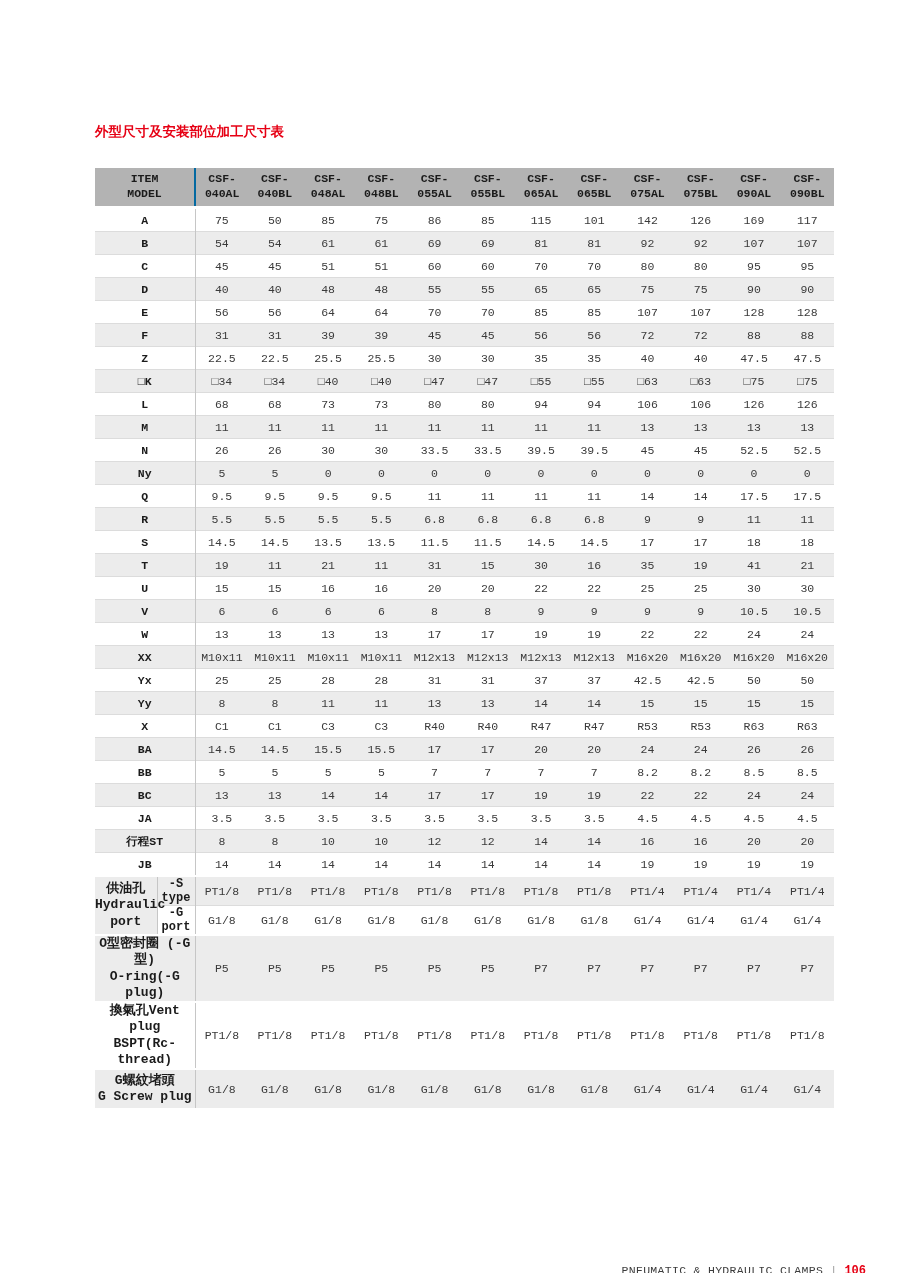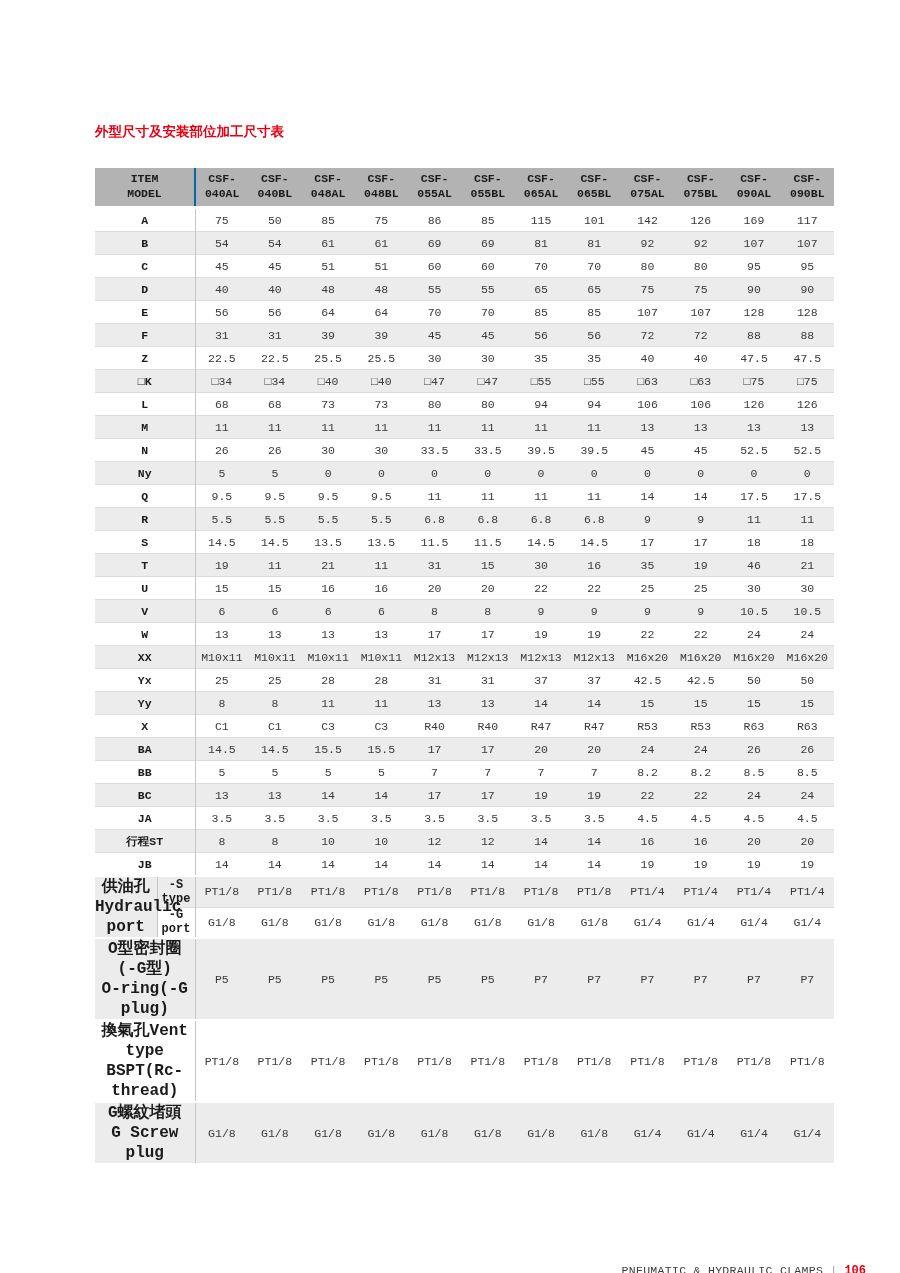--- a/index.html
+++ b/index.html
@@ -23,21 +23,21 @@
     color:#1b1b1b; line-height:1.3; border-bottom:3px solid #ffffff;
   }
   th.item-th { border-right:2px solid #0369a1; }
   tbody td {
     height:22px; font-size:11.5px; color:#3a3a3a;
     border-top:1px solid #dcdcdc; background:#ffffff;
   }
   tbody tr:first-child td { border-top:none; }
   tr.alt td { background:#ececec; }
   td.rlabel { font-weight:bold; color:#1b1b1b; border-right:1px solid #c6c6c6; }
-  td.plabel { font-weight:bold; color:#1b1b1b; border-right:1px solid #c6c6c6; font-size:16px; line-height:1.25; }
+  td.plabel { font-weight:bold; color:#1b1b1b; border-right:1px solid #c6c6c6; font-size:13px; line-height:1.25; }
   td.plabel.span2 { background:#ececec; }
   td.sublabel { font-weight:bold; color:#1b1b1b; border-right:1px solid #c6c6c6; font-size:12px; }
   tr.tall td { height:38px; }
   tr.sect td { border-top:2px solid #ffffff; }
 
   .footer {
     position:absolute; top:1264px; left:95px; width:771px; text-align:right;
     font-size:11.5px; color:#3c3c3c; letter-spacing:0.3px;
   }
   .footer .sep { color:#9a9a9a; margin:0 7px; }
@@ -356,21 +356,21 @@
           <td>19</td>
           <td>11</td>
           <td>21</td>
           <td>11</td>
           <td>31</td>
           <td>15</td>
           <td>30</td>
           <td>16</td>
           <td>35</td>
           <td>19</td>
-          <td>46</td>
+          <td>41</td>
           <td>21</td>
         </tr>
         <tr>
           <td class="rlabel" colspan="2">U</td>
           <td>15</td>
           <td>15</td>
           <td>16</td>
           <td>16</td>
           <td>20</td>
           <td>20</td>
@@ -608,21 +608,21 @@
           <td>P5</td>
           <td>P7</td>
           <td>P7</td>
           <td>P7</td>
           <td>P7</td>
           <td>P7</td>
           <td>P7</td>
         </tr>
         <tr class=" sect tall">
           <td class="plabel" colspan="2">
-            <div>換氣孔Vent type</div>
+            <div>換氣孔Vent plug</div>
             <div>BSPT(Rc-thread)</div>
           </td>
           <td>PT1/8</td>
           <td>PT1/8</td>
           <td>PT1/8</td>
           <td>PT1/8</td>
           <td>PT1/8</td>
           <td>PT1/8</td>
           <td>PT1/8</td>
           <td>PT1/8</td>

